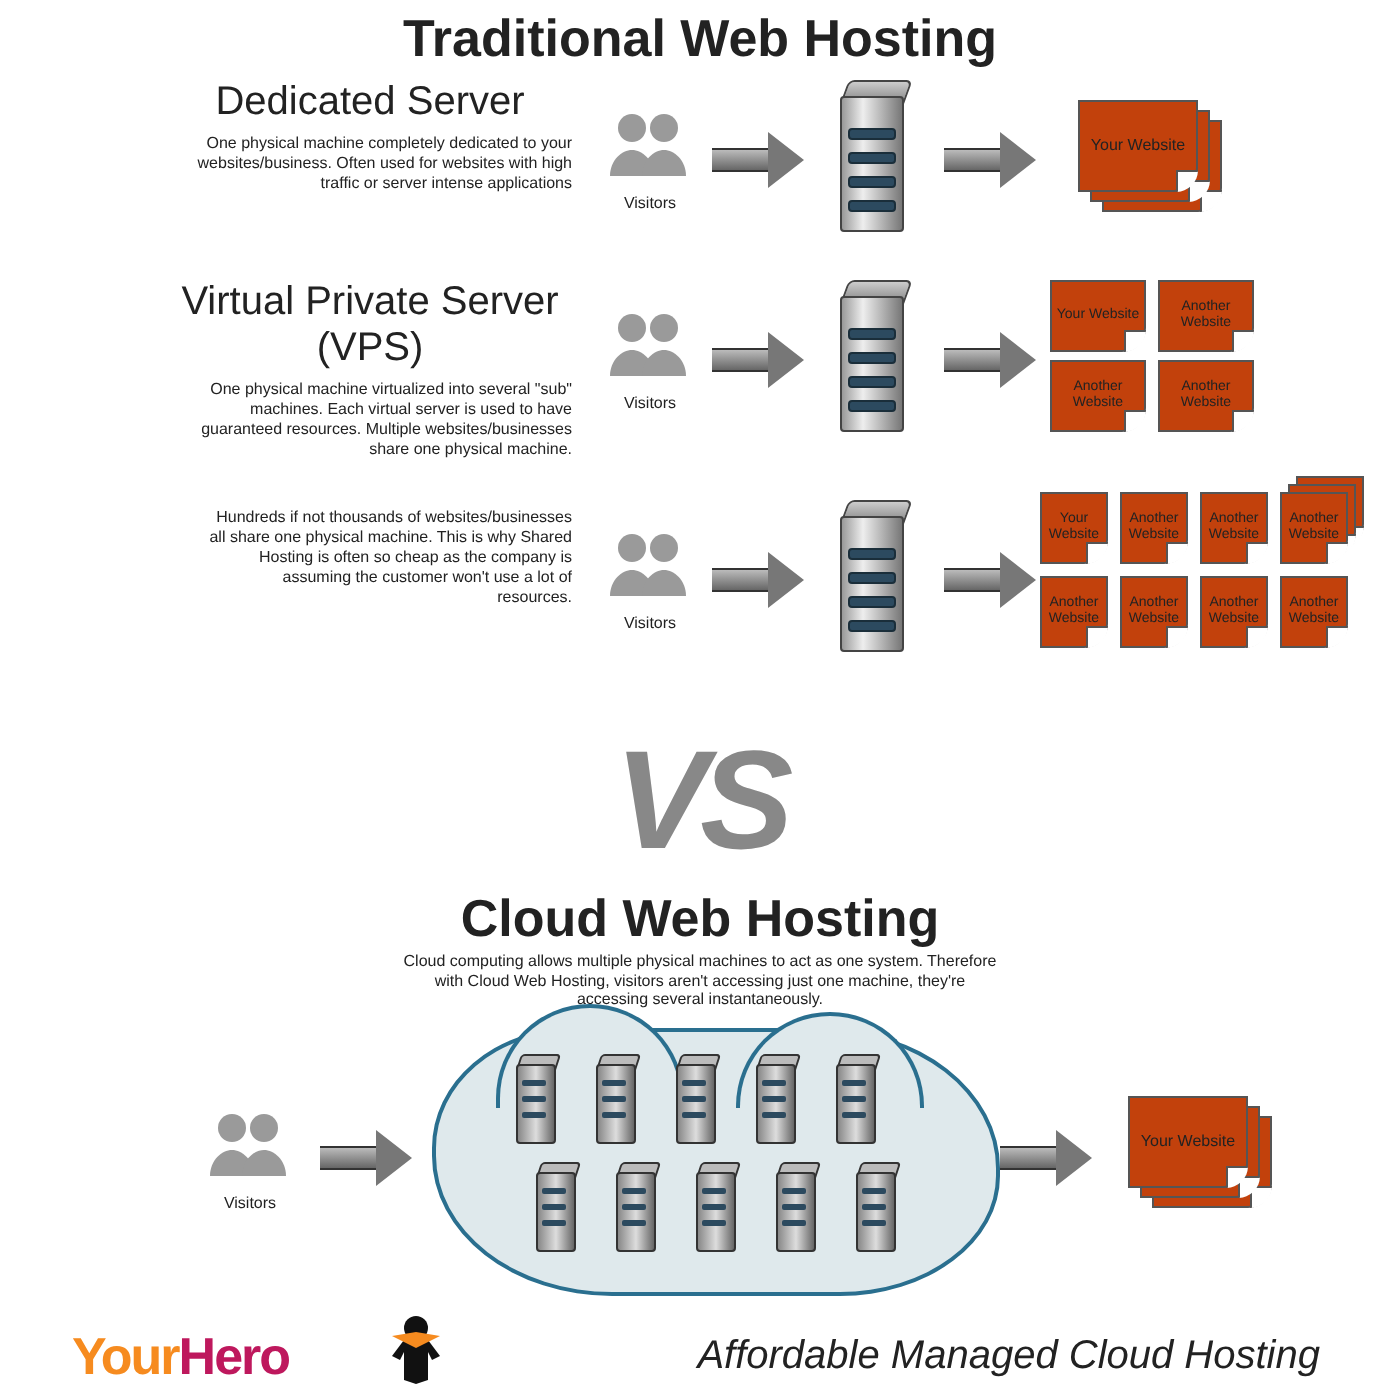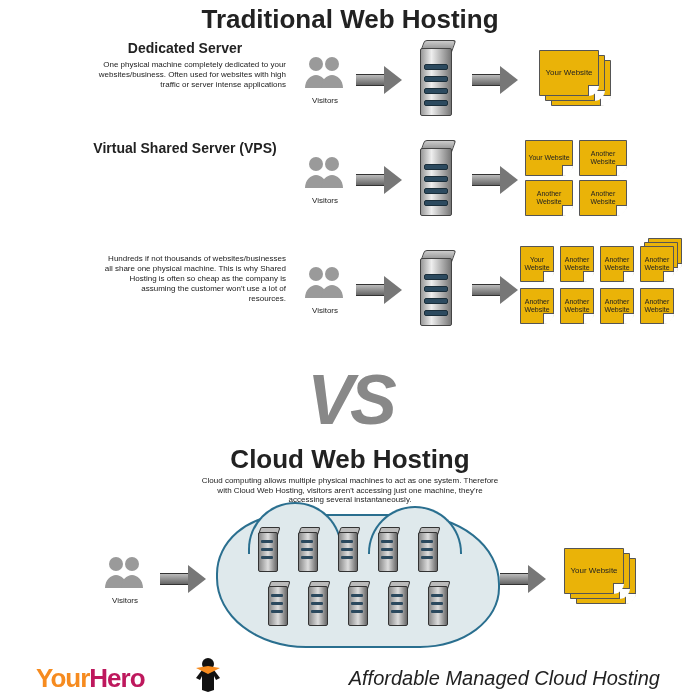--- a/index.html
+++ b/index.html
@@ -8,21 +8,21 @@
   #trad-title{top:4px;font-size:26px}
   #vs{top:360px;font-size:70px;font-style:italic;color:#888;font-weight:700;letter-spacing:-4px}
   #cloud-title{top:444px;font-size:26px}
   #cloud-desc{position:absolute;top:476px;left:200px;width:300px;font-size:8px;text-align:center;line-height:1.2}
   .row{position:absolute;left:0;width:700px;height:90px}
   #row-ded{top:40px}
   #row-vps{top:140px}
   #row-shared{top:250px}
   #row-cloud{top:514px;height:130px}
   .rowdesc{position:absolute;left:80px;width:210px}
-  .rowdesc h3{margin:0 0 2px 0;font-size:14px;font-weight:700;text-align:center}
+  .rowdesc h3{margin:0 0 2px 0;font-size:20px;font-weight:400;text-align:center}
   .rowdesc p{margin:4px;font-size:8px;line-height:1.25;text-align:right}
   #row-shared .rowdesc{left:100px;width:190px}
   .visitors{position:absolute;text-align:center}
   #row-ded .visitors,#row-vps .visitors,#row-shared .visitors{left:300px;top:14px;width:50px}
   #row-cloud .visitors{left:100px;top:40px;width:50px}
   .visitors .vlabel{font-size:8px;margin-top:2px}
   .arrow{position:absolute;width:50px;height:20px}
   .arrow .shaft{position:absolute;left:0;top:5px;width:30px;height:10px;background:linear-gradient(#bbb,#666)}
   .arrow .shaft::before,.arrow .shaft::after{content:"";position:absolute;left:0;right:0;height:1px;background:#333}
   .arrow .shaft::before{top:-1px}.arrow .shaft::after{bottom:-1px}
@@ -34,21 +34,21 @@
   .server{position:absolute;left:414px;top:0;width:42px;height:78px}
   .server .face{position:absolute;left:6px;top:8px;width:30px;height:66px;background:linear-gradient(90deg,#999 0%,#eee 35%,#777 100%);border:1px solid #444;border-radius:2px}
   .server .topcap{position:absolute;left:6px;top:0;width:30px;height:10px;background:linear-gradient(#ccc,#888);border:1px solid #444;border-radius:3px 3px 0 0;transform:skewX(-20deg);transform-origin:bottom left}
   .server .slot{position:absolute;left:10px;width:22px;height:4px;border-radius:2px;background:#2c4a5f;border:1px solid #1a2e3a}
   .server .s1{top:24px}.server .s2{top:36px}.server .s3{top:48px}.server .s4{top:60px}
   .pages{position:absolute}
   #row-ded .pages{left:533px;top:6px;width:110px;height:70px}
   #row-vps .pages{left:525px;top:0;width:170px;height:80px}
   #row-shared .pages{left:520px;top:-6px;width:180px;height:96px}
   #row-cloud .pages{left:558px;top:30px;width:110px;height:70px}
-  .pg{position:absolute;width:48px;height:36px;background:#eab308;border:1px solid #555;border-bottom-right-radius:12px;font-size:7px;line-height:1.1;text-align:center;display:flex;align-items:center;justify-content:center;padding:2px;box-sizing:border-box}
+  .pg{position:absolute;width:48px;height:36px;background:#c2410c;border:1px solid #555;border-bottom-right-radius:12px;font-size:7px;line-height:1.1;text-align:center;display:flex;align-items:center;justify-content:center;padding:2px;box-sizing:border-box}
   .pg::after{content:"";position:absolute;right:-1px;bottom:-1px;width:10px;height:10px;background:#fff;border-left:1px solid #555;border-top:1px solid #555;border-bottom-right-radius:12px}
   .pg.big{width:60px;height:46px;font-size:8px}
   .pg.narrow{width:34px}
   .cloud-wrap{position:absolute;left:216px;top:0;width:280px;height:130px}
   .cloud-shape{position:absolute;left:0;top:0;width:280px;height:130px;border:2px solid #2a6f8f;border-radius:70px 90px 80px 90px/60px 70px 60px 70px;background:#dfe9ec}
   .cloud-shape::before{content:"";position:absolute;left:30px;top:-14px;width:90px;height:50px;border:2px solid #2a6f8f;border-bottom:none;border-radius:60px 60px 0 0;background:#dfe9ec}
   .cloud-shape::after{content:"";position:absolute;right:36px;top:-10px;width:90px;height:46px;border:2px solid #2a6f8f;border-bottom:none;border-radius:60px 60px 0 0;background:#dfe9ec}
   .mini-srv{position:absolute;width:22px;height:44px}
   .mini-srv .mf{position:absolute;left:2px;top:4px;width:18px;height:38px;background:linear-gradient(90deg,#888,#ddd,#666);border:1px solid #333;border-radius:2px}
   .mini-srv .mt{position:absolute;left:2px;top:-1px;width:18px;height:6px;background:#bbb;border:1px solid #333;border-radius:2px 2px 0 0;transform:skewX(-18deg);transform-origin:bottom left}
@@ -101,21 +101,22 @@
       </div>
     <div class="pages">
       <div class="pg big" style="left:18px;top:14px">Your Website</div>
       <div class="pg big" style="left:12px;top:9px">Your Website</div>
       <div class="pg big" style="left:6px;top:4px">Your Website</div>
     </div>
   </div>
 
   <div id="row-vps" class="row">
     <div class="rowdesc">
-      <h3>Virtual Shared Server (VPS)</h3>
+      <h3>Virtual Private Server (VPS)</h3>
+      <p>One physical machine virtualized into several "sub" machines.  Each virtual server is used to have guaranteed resources. Multiple websites/businesses share one physical machine.</p>
     </div>
     <div class="visitors">
       <svg width="44" height="36" viewBox="0 0 44 36">
           <g fill="#9a9a9a">
             <circle cx="13" cy="10" r="7"></circle>
             <circle cx="29" cy="10" r="7"></circle>
             <path d="M2 34c0-8 6-13 11-13s11 5 11 13z"></path>
             <path d="M18 34c0-8 6-13 11-13s11 5 11 13z"></path>
           </g>
         </svg>

